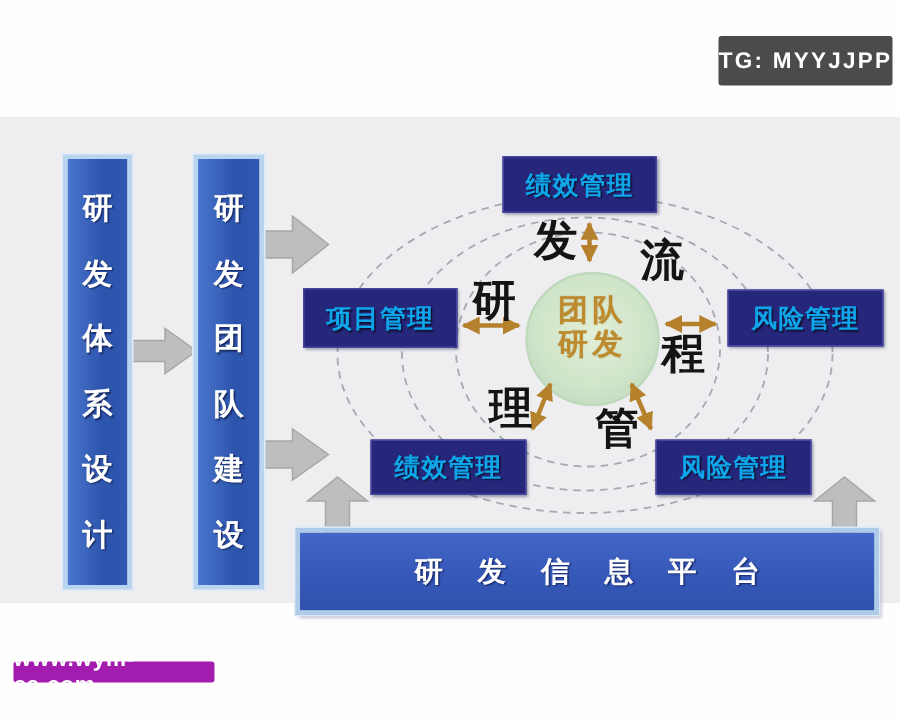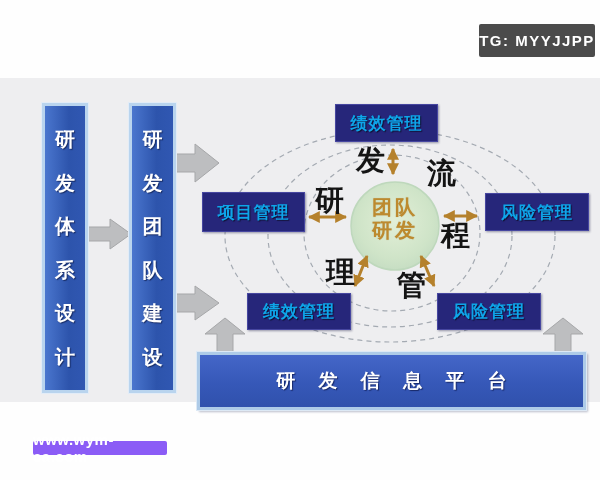--- a/index.html
+++ b/index.html
@@ -10,22 +10,22 @@
 
   
   .panel { position:absolute; left:0; top:78px; width:600px; height:324px; background:#eeeef0; }
   .vector-layer { position:absolute; left:0; top:0; width:600px; height:324px; }
 
   
   .badge { position:absolute; display:flex; align-items:center; justify-content:center;
            color:#ffffff; font-weight:bold; border-radius:2px; }
   .badge-tg { left:479px; top:24px; width:116px; height:33px; background:#4b4b4b;
               font-size:15px; letter-spacing:1.5px; }
-  .badge-wm { left:9px; top:441px; width:134px; height:14px; background:#8b5cf6;
-              font-size:15px; letter-spacing:0.5px;margin-left:24px; }
+  .badge-wm { left:9px; top:441px; width:134px; height:14px; background:#a21caf;
+              font-size:15px; letter-spacing:0.5px; }
 
   
   .vbar { position:absolute; top:25px; height:290px; width:46px;
           border:3px solid #b9d4ee; box-shadow:0 0 0 1px #e2ecf7;
           background:linear-gradient(90deg,#4a76ce 0%,#2d54ac 60%,#3057b2 100%);
           display:flex; flex-direction:column; justify-content:space-evenly; align-items:center; }
   .vbar-1 { left:42px; }
   .vbar-2 { left:129px; width:47px; }
   .vbar .ch { color:#ffffff; font-size:20px; font-weight:bold; line-height:1;
               text-shadow:1px 1px 1px rgba(10,20,60,.65); }

